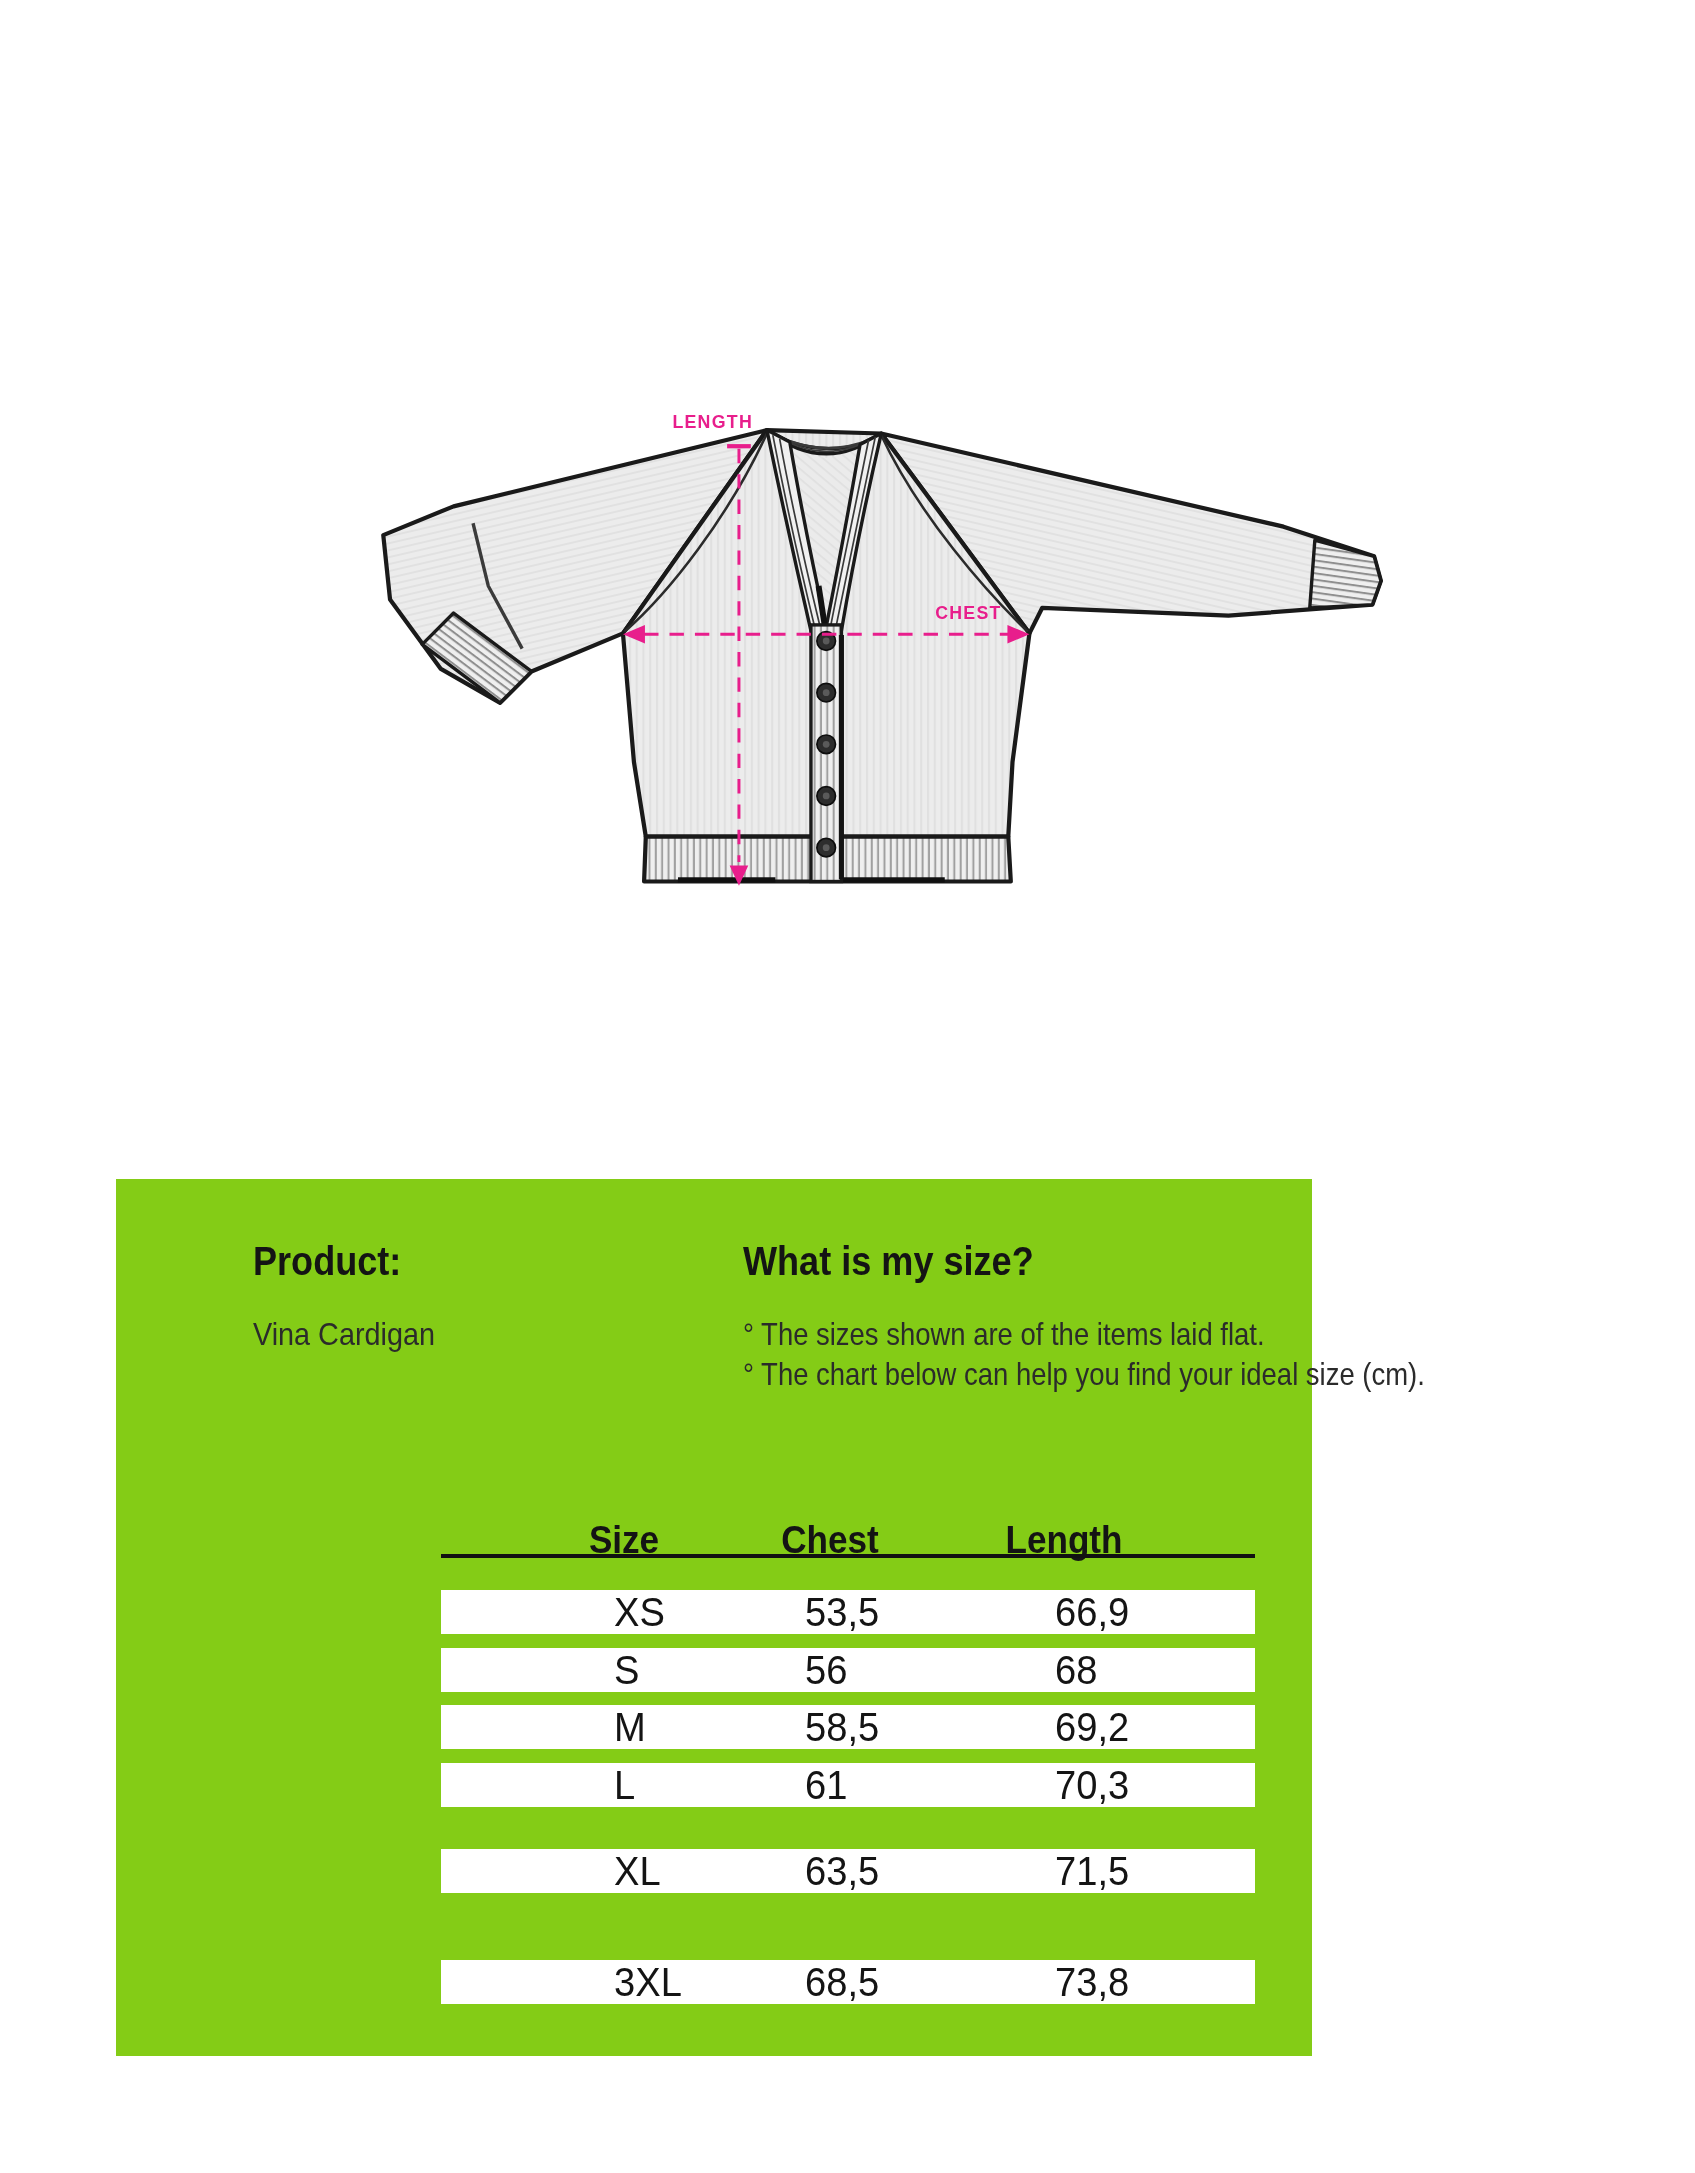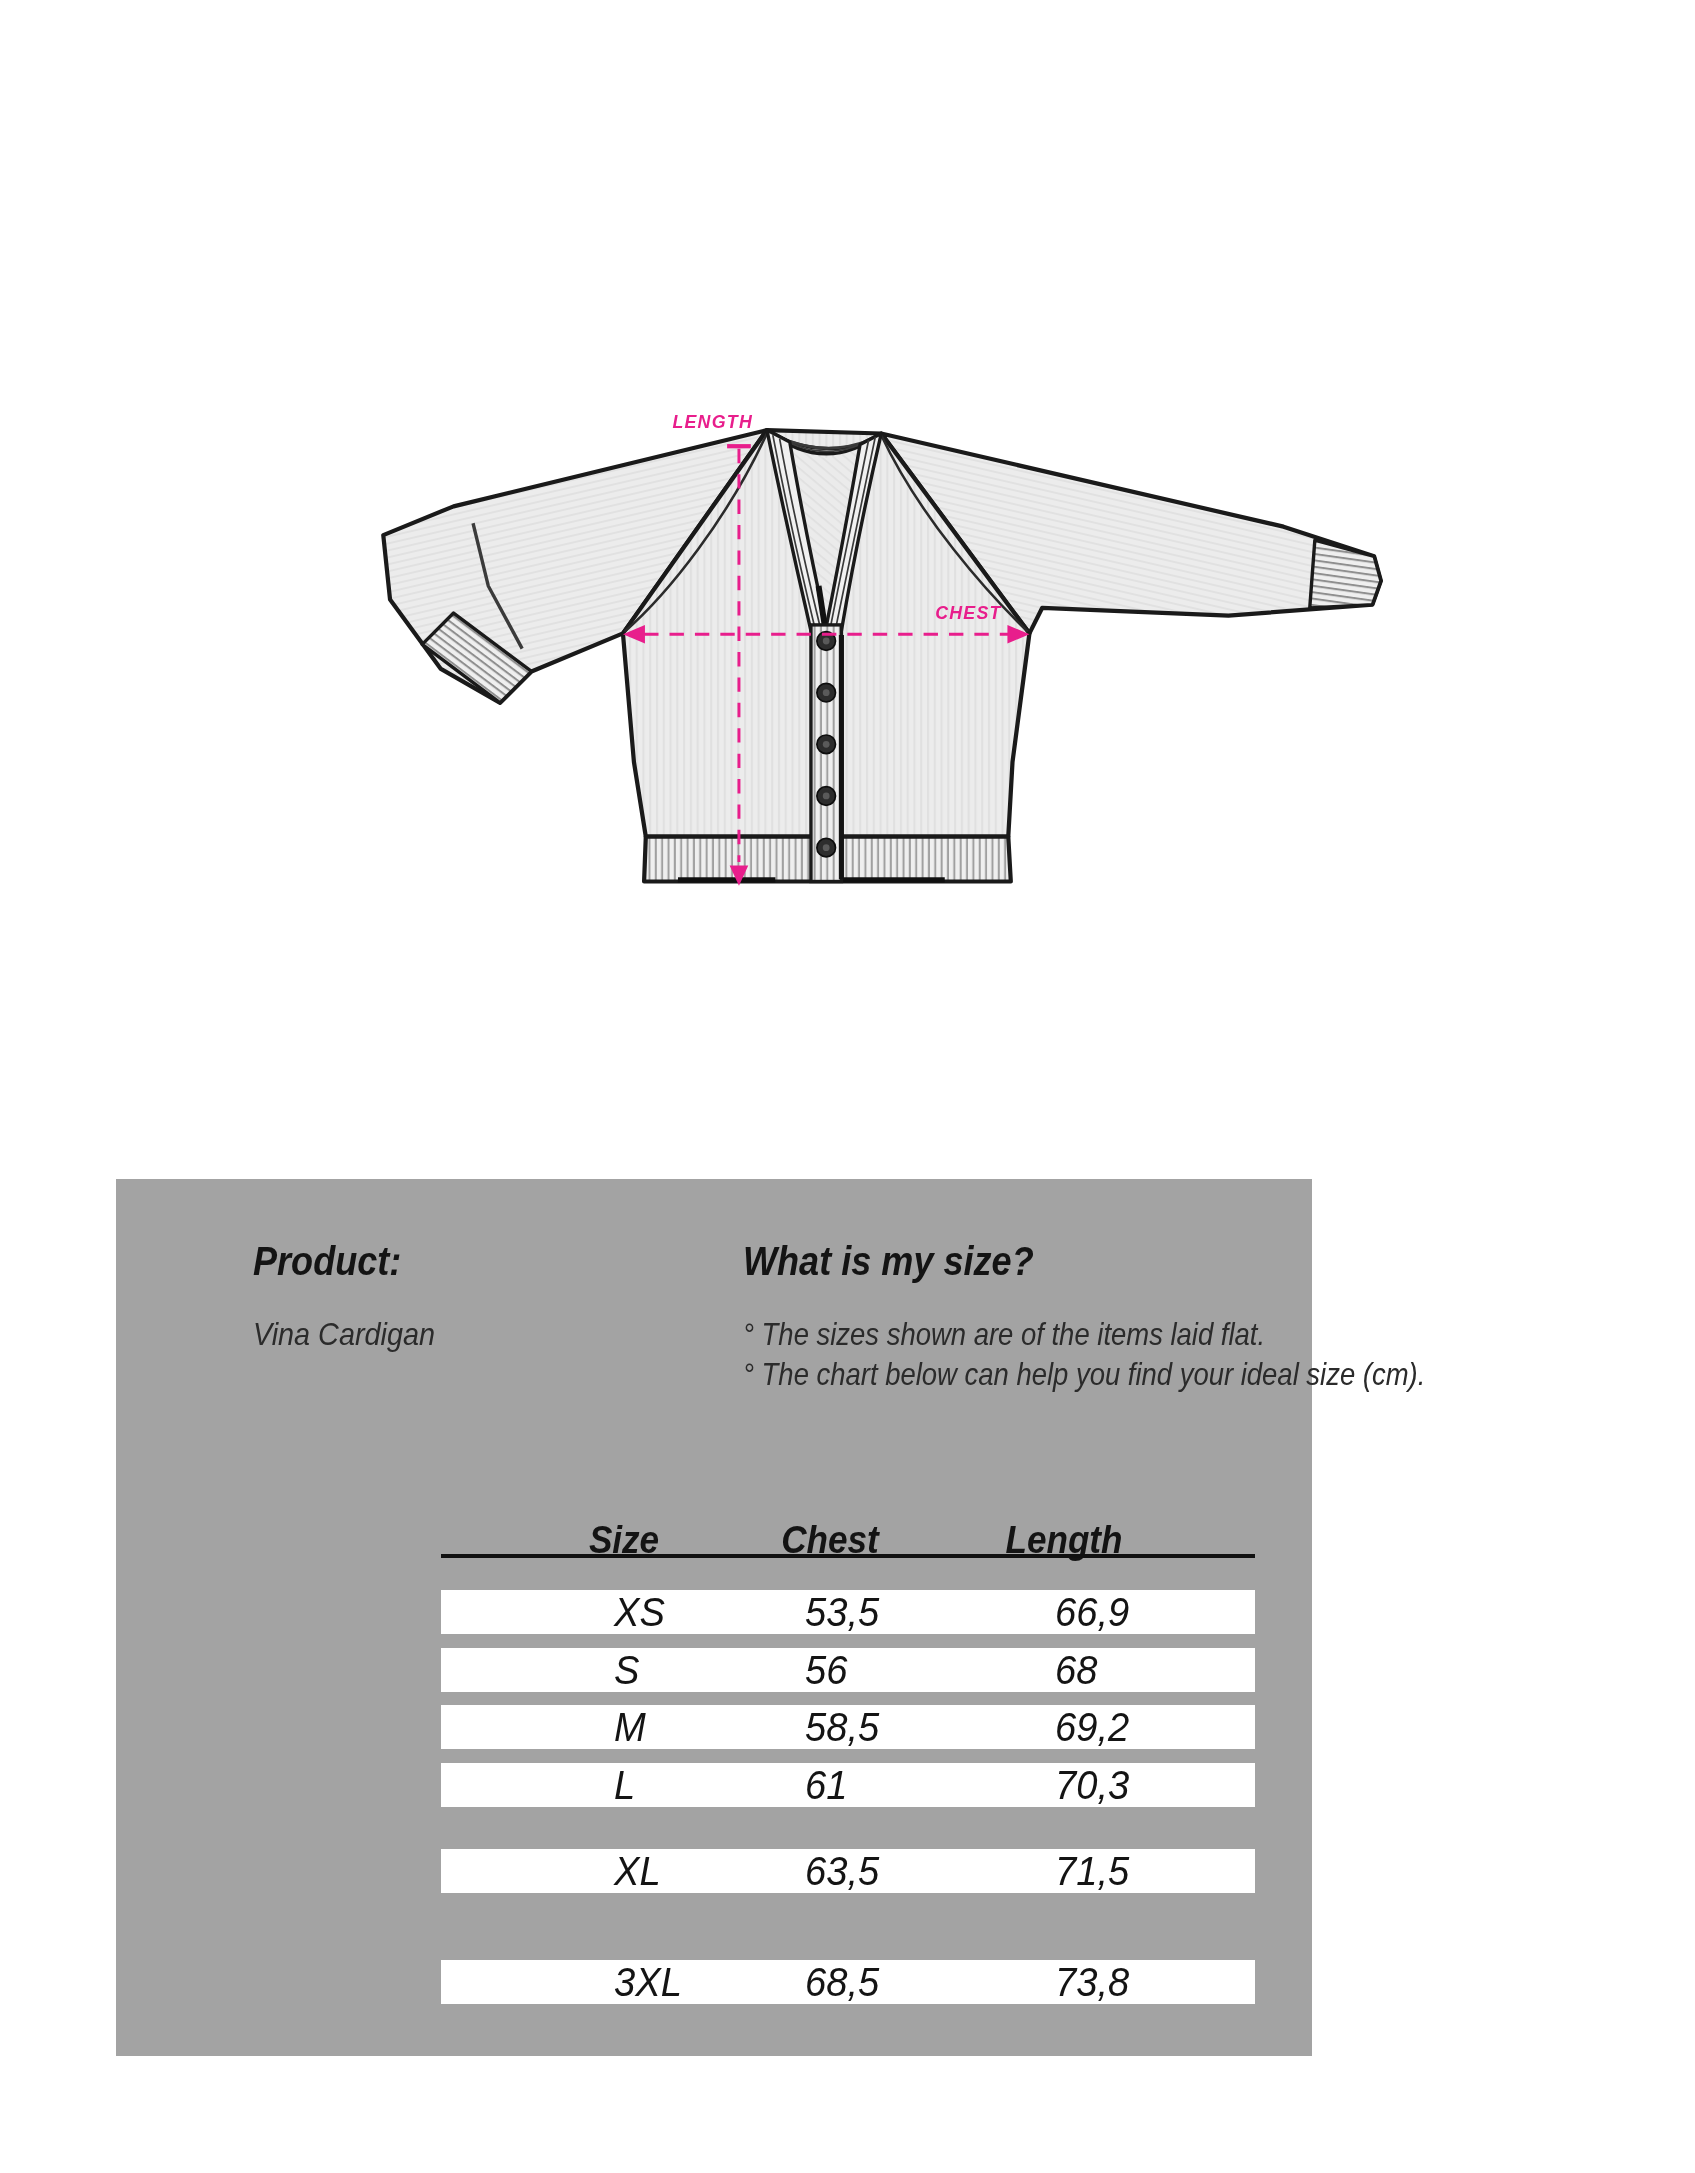--- a/index.html
+++ b/index.html
@@ -1,23 +1,23 @@
 <!DOCTYPE html>
 <html style="font-size:13.6px"><head>
 <meta charset="utf-8">
 <style>
   html,body{margin:0;padding:0;background:#ffffff;}
   .page{position:relative;width:1695px;height:2173px;background:#ffffff;overflow:hidden;
-        font-family:"Liberation Sans",sans-serif;color:#141414;font-style:italic;}
+        font-family:"Liberation Sans",sans-serif;color:#141414;}
 
   
   .illustration{position:absolute;left:364px;top:381px;width:1026px;height:542px;}
 
   
-  .panel{position:absolute;left:116px;top:1179px;width:1196px;height:877px;background:#a3a3a3;}
+  .panel{position:absolute;left:116px;top:1179px;width:1196px;height:877px;background:#84cc16;}
   .panel *{position:absolute;}
 
   .product-heading{left:137px;top:59px;font-size:41px;font-weight:bold;
                    transform:scaleX(.88);transform-origin:left top;white-space:nowrap;}
   .product-name{left:137px;top:137px;font-size:32px;color:#2b2b2b;
                 transform:scaleX(.9);transform-origin:left top;white-space:nowrap;}
   .size-heading{left:627px;top:59px;font-size:41px;font-weight:bold;
                 transform:scaleX(.88);transform-origin:left top;white-space:nowrap;}
   .note{left:627px;font-size:30.5px;color:#2b2b2b;transform:scaleX(.9);
         transform-origin:left top;white-space:nowrap;}

